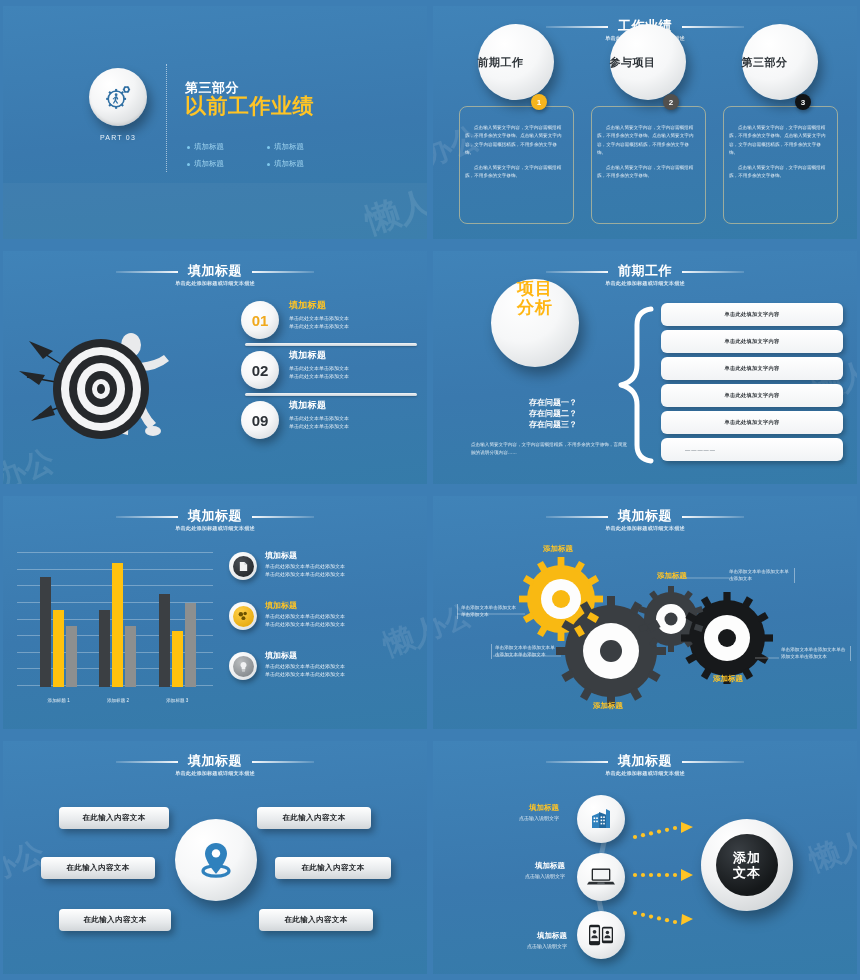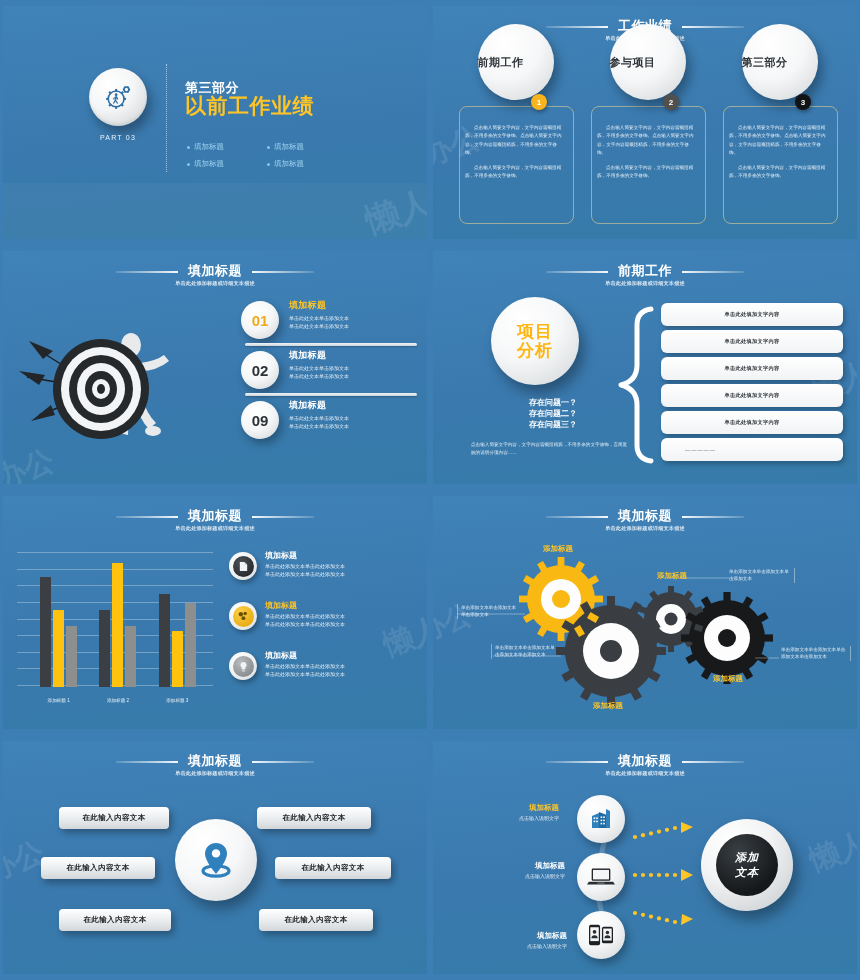--- a/index.html
+++ b/index.html
@@ -53,23 +53,23 @@
     box-shadow:3px 5px 8px rgba(0,0,0,.3);display:flex;align-items:center;justify-content:center;
     font-size:15px;font-weight:bold;color:#2c3136;}
   .s3 .num.hl{color:#f0a91d;}
   .s3 .rt{position:absolute;left:48px;top:2px;}
   .s3 .rt .h{font-size:9px;font-weight:bold;color:#ffffff;letter-spacing:.3px;}
   .s3 .rt .h.hl{color:#ffc425;}
   .s3 .rt .d{margin-top:3px;font-size:5px;line-height:7.5px;color:#e6eff6;}
   .s3 .sep{position:absolute;left:4px;width:172px;height:3px;border-radius:2px;background:linear-gradient(180deg,#f2f5f8,#c9d3db);box-shadow:0 1px 2px rgba(0,0,0,.22);}
 
   
-  .s4 .bigc{position:absolute;left:58px;top:46px;width:88px;height:88px;border-radius:50%;
+  .s4 .bigc{position:absolute;left:58px;top:28px;width:88px;height:88px;border-radius:50%;
     background:radial-gradient(circle at 34% 26%,#ffffff 0%,#f6f7f8 46%,#dde0e2 82%,#c9cdd0 100%);
-    box-shadow:5px 8px 13px rgba(0,0,0,.33);display:flex;flex-direction:column;align-items:center;justify-content:center;}
+    box-shadow:5px 8px 13px rgba(0,0,0,.33);display:flex;flex-direction:column;align-items:center;}
   .s4 .bigc b{display:block;font-size:17px;font-weight:bold;color:#ffb612;line-height:19px;letter-spacing:1px;}
   .s4 .qs{position:absolute;left:60px;top:146px;width:120px;text-align:center;}
   .s4 .qs div{font-size:8px;font-weight:bold;color:#ffffff;line-height:11px;}
   .s4 .note{position:absolute;left:38px;top:190px;width:158px;font-size:4.6px;line-height:7.6px;color:#e4eef6;}
   .s4 .brace{position:absolute;left:180px;top:54px;width:44px;height:160px;}
   .s4 .list{position:absolute;left:228px;top:52px;width:182px;}
   .s4 .item{height:23px;margin-bottom:4px;border-radius:6px;background:linear-gradient(180deg,#ffffff,#f1f3f5);
     box-shadow:2px 3px 5px rgba(0,0,0,.26);display:flex;align-items:center;justify-content:center;
     font-size:5.2px;font-weight:bold;color:#2f3439;letter-spacing:.3px;}
   .s4 .item.dash{justify-content:flex-start;padding-left:24px;color:#8e969d;letter-spacing:1px;}
@@ -116,21 +116,21 @@
 
   
   .s8 .icirc{position:absolute;width:48px;height:48px;border-radius:50%;
     background:radial-gradient(circle at 34% 26%,#ffffff 0%,#f4f5f6 50%,#dbdee0 84%,#c8cccf 100%);
     box-shadow:3px 5px 9px rgba(0,0,0,.3);display:flex;align-items:center;justify-content:center;}
   .s8 .bigc{position:absolute;left:268px;top:78px;width:92px;height:92px;border-radius:50%;
     background:radial-gradient(circle at 32% 24%,#ffffff 0%,#f2f3f4 42%,#d6d9db 78%,#bfc4c7 100%);
     box-shadow:5px 8px 14px rgba(0,0,0,.34);display:flex;align-items:center;justify-content:center;}
   .s8 .bigc .core{width:62px;height:62px;border-radius:50%;background:radial-gradient(circle at 36% 28%,#3a3f44,#15181a 70%);
     display:flex;flex-direction:column;align-items:center;justify-content:center;}
-  .s8 .bigc .core b{font-size:11px;font-weight:bold;color:#fff;line-height:15px;letter-spacing:1px;font-style:italic;}
+  .s8 .bigc .core b{font-size:13px;font-weight:bold;color:#fff;line-height:15px;letter-spacing:1px;}
   .s8 .ltxt{position:absolute;text-align:right;}
   .s8 .ltxt .h{font-size:7.5px;font-weight:bold;color:#ffffff;}
   .s8 .ltxt .h.hl{color:#ffc425;}
   .s8 .ltxt .d{margin-top:2px;font-size:5px;color:#e6eff6;}
   .s8 .connector{position:absolute;background:rgba(255,255,255,.22);}
 
   .wm{position:absolute;color:rgba(255,255,255,.10);font-size:34px;font-weight:bold;pointer-events:none;user-select:none;}
 </style>
 </head>
 <body>

